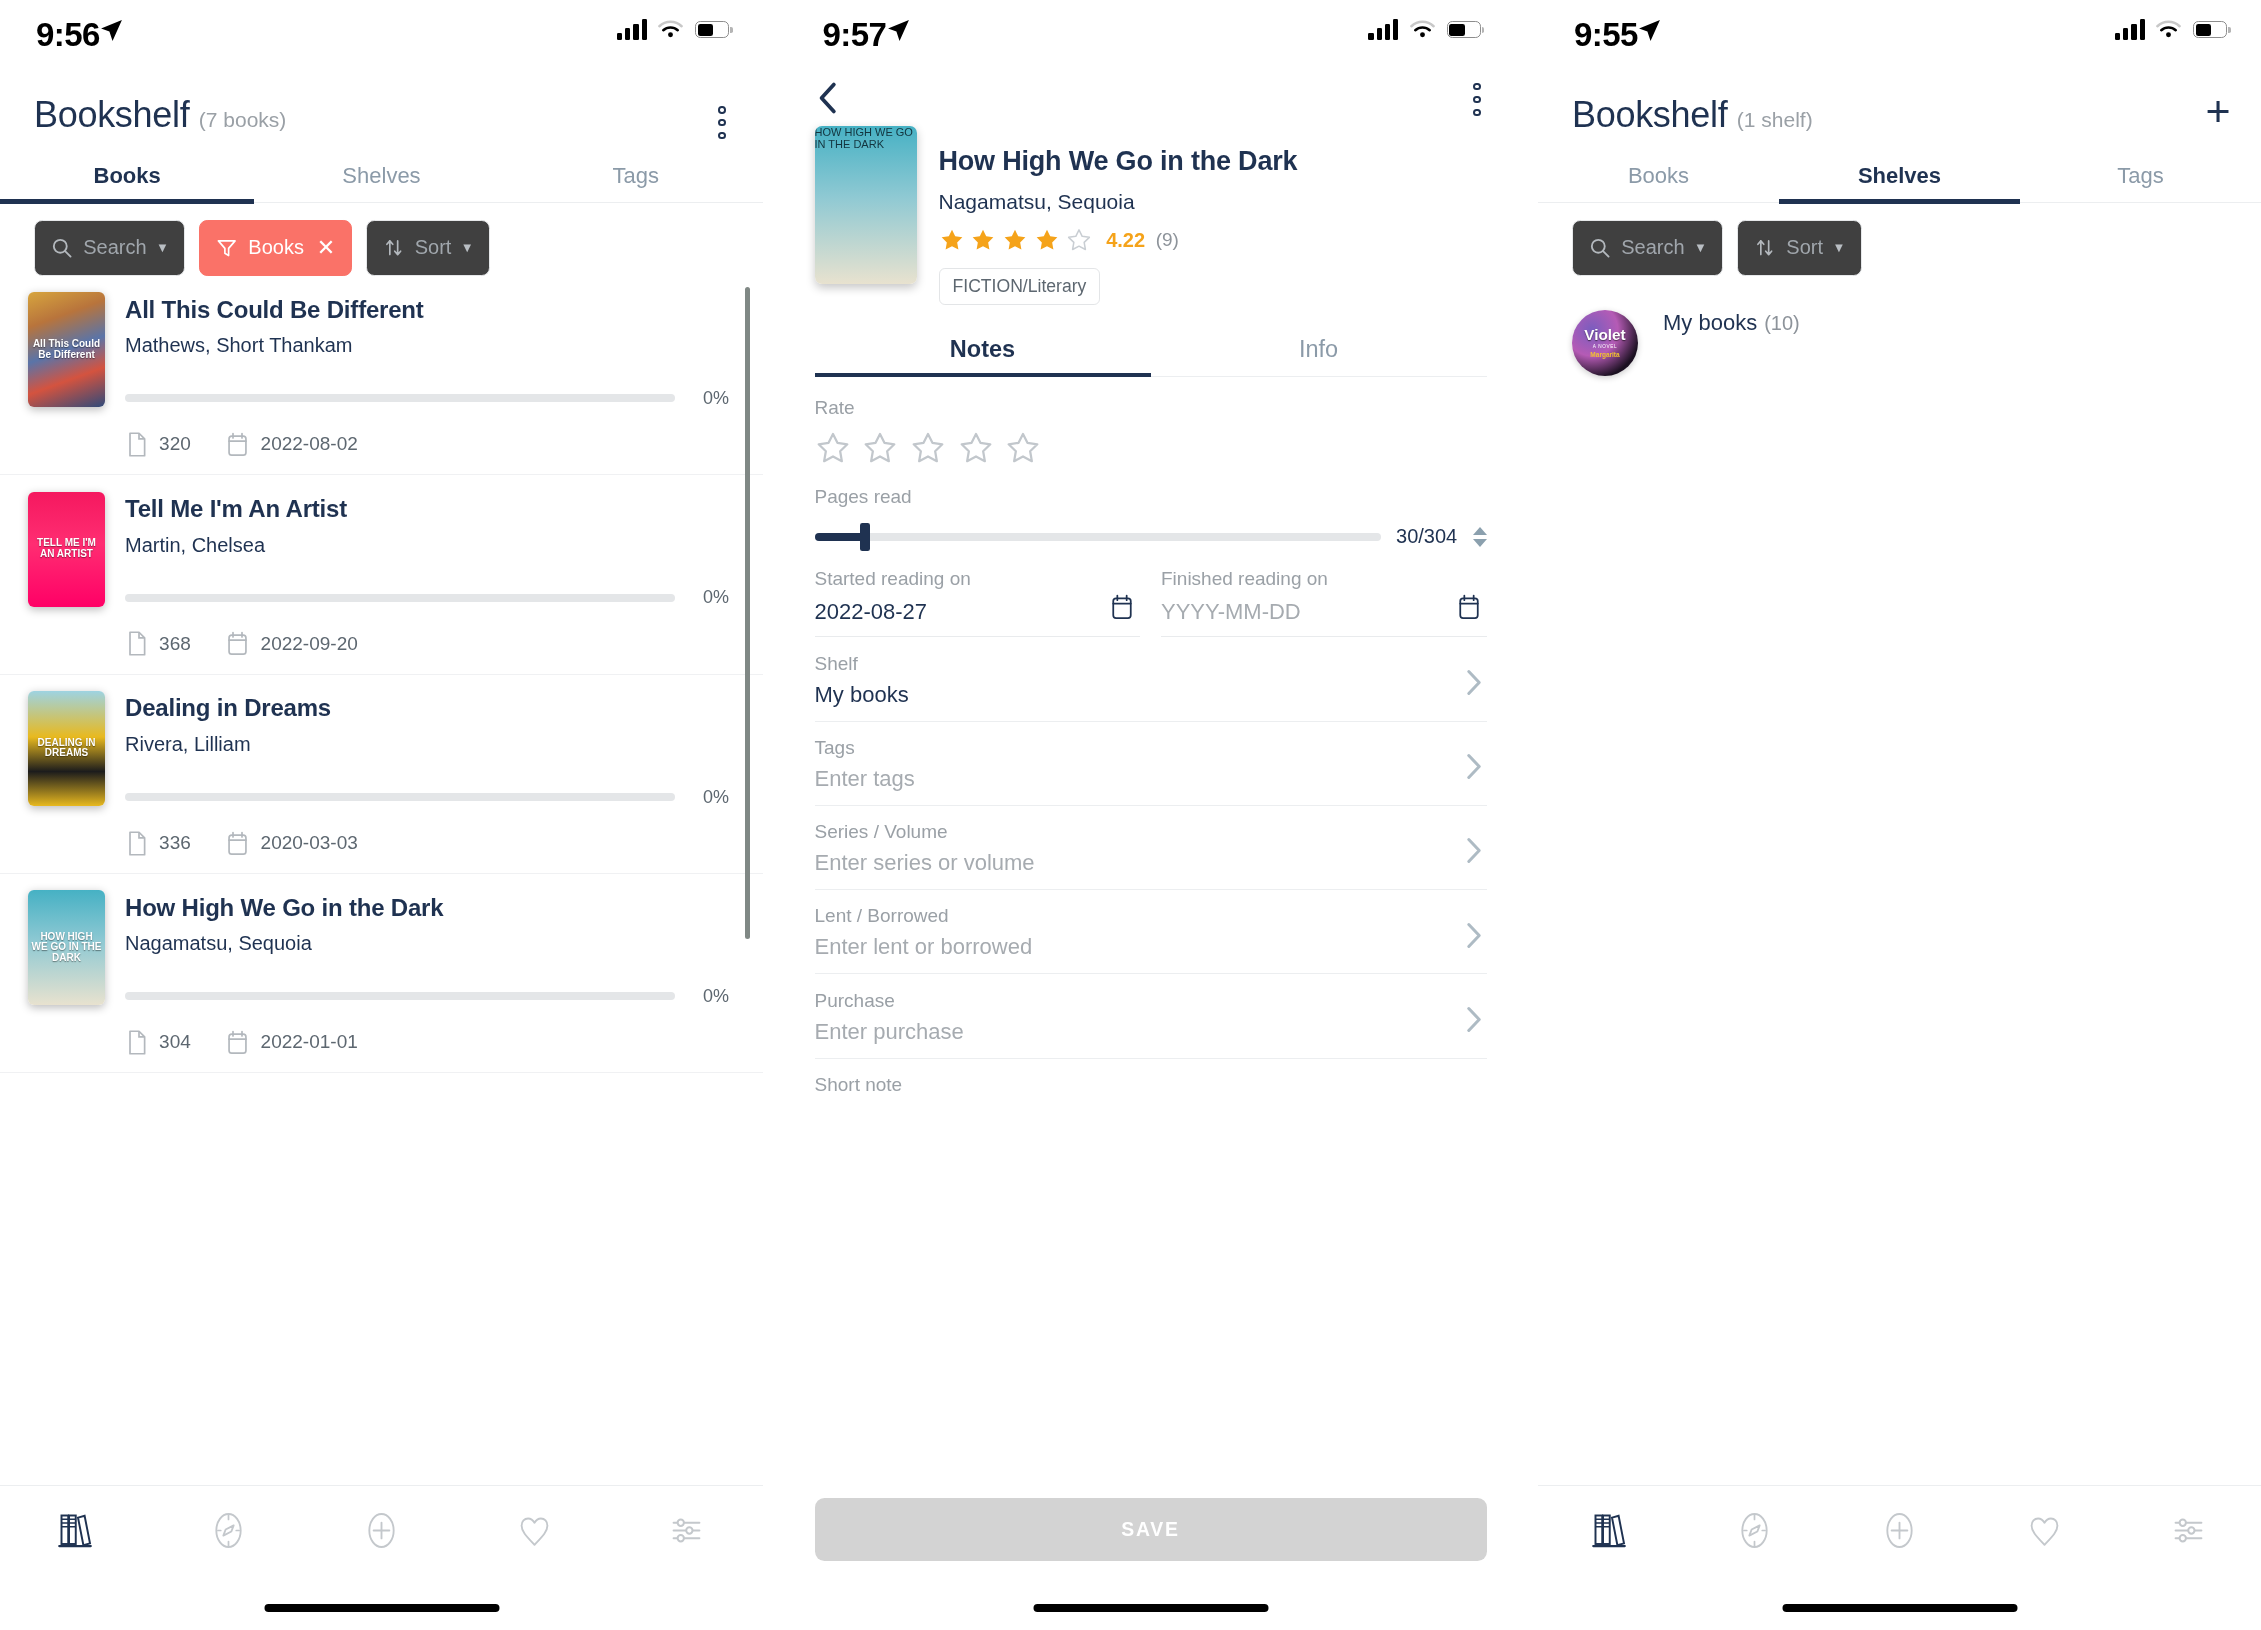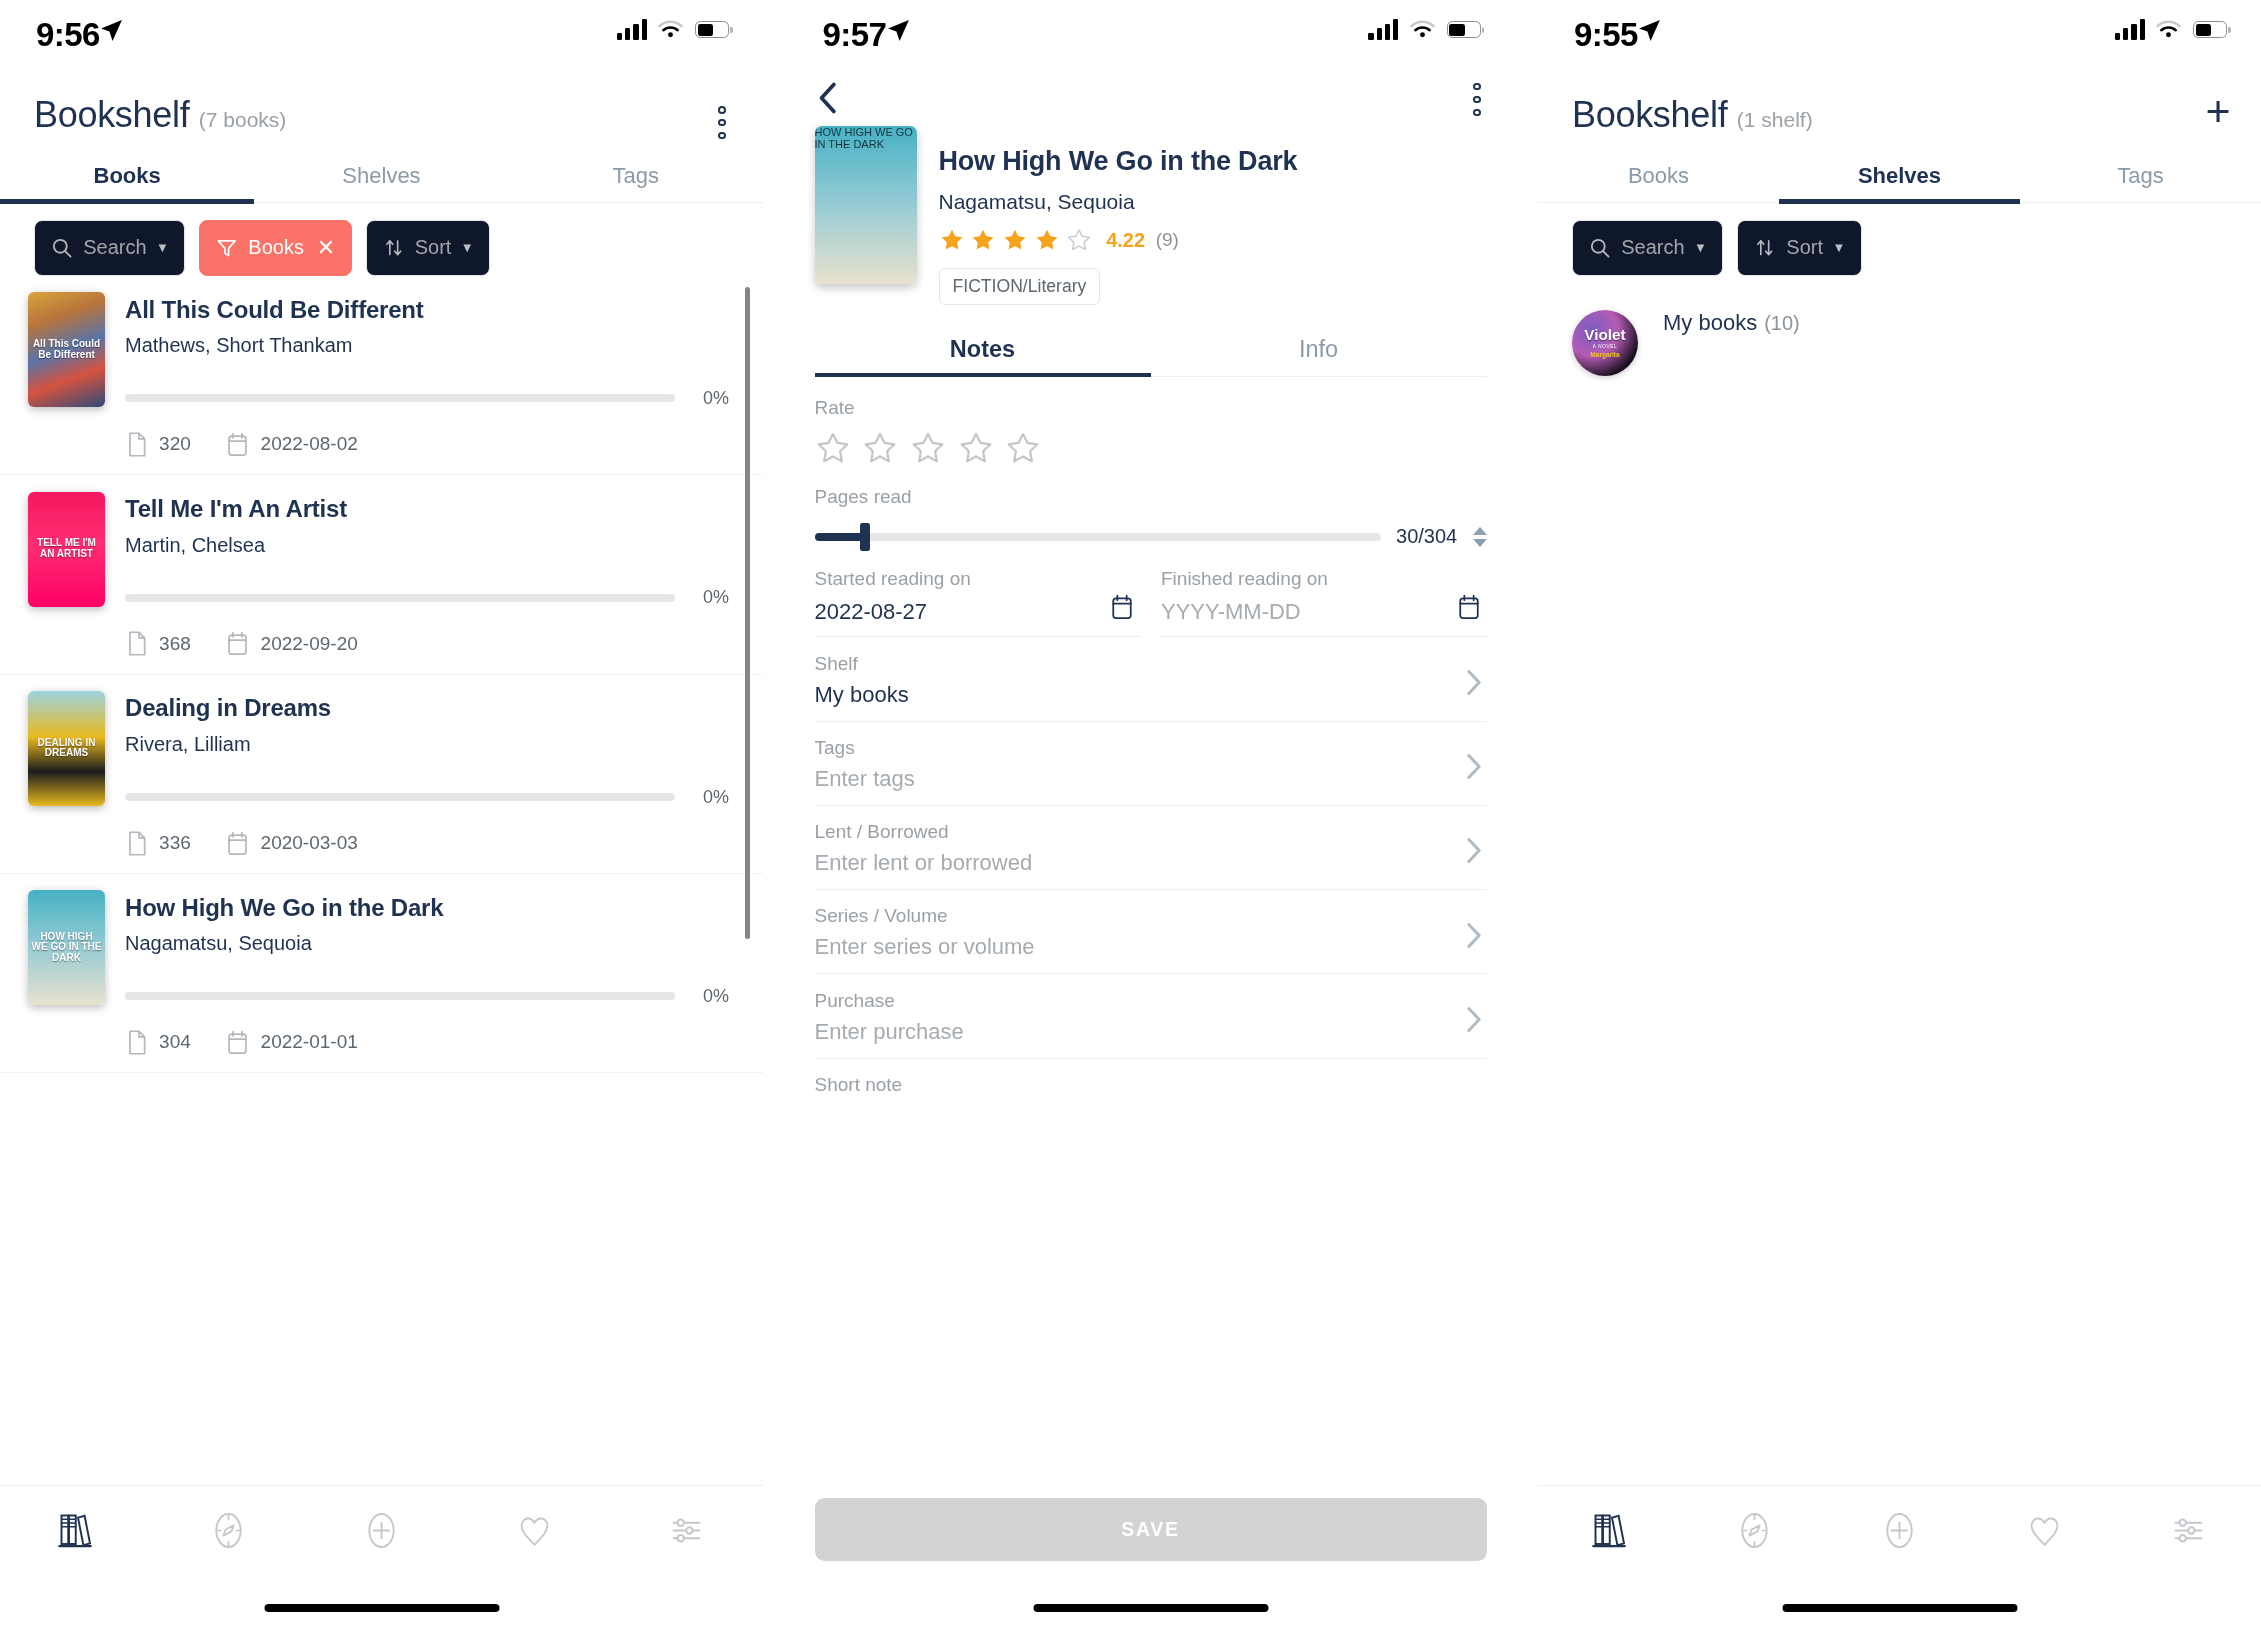--- a/index.html
+++ b/index.html
@@ -61,21 +61,21 @@
   .tab.active::after {
     content: ""; position: absolute; left: 0; right: 0; bottom: -1.2px;
     height: 4.1px; background: #1f3251;
   }
 
   
   .filterbar { display: flex; gap: 14px; padding: 16.4px 34px 0 34px; }
   .chip {
     height: 56px; border: 1.2px solid #e6e8ea; border-radius: 8.2px;
     display: flex; align-items: center; gap: 9.4px; padding: 0 15.3px;
-    font-size: 20px; color: #a0a6ac; background: #0f172a;
+    font-size: 20px; color: #a0a6ac; background: #404040;
   }
   .chip.primary { background: #fa7268; border-color: #fa7268; color: #fff; }
   .chip .caret { font-size: 13px; color: #b9bec3; }
   .chip.primary .xmark { font-size: 22px; color: #fff; font-weight: 400; margin-left: 3.5px; }
   .ico { width: 23.5px; height: 23.5px; display: inline-block; flex: none; }
 
   
   .booklist { position: relative; }
   .book-row {
     display: flex; gap: 20px; padding: 16.4px 34px 16.4px 28px;
@@ -564,32 +564,32 @@
         <div class="flabel">Tags</div>
         <div class="listval ph">Enter tags</div>
         <span class="chev">
           <svg width="20" height="29" viewBox="0 0 17 25">
               <path d="M4 3l9 9.5L4 22" stroke="#aebbc4" stroke-width="2.6" fill="none" stroke-linecap="round" stroke-linejoin="round"></path>
             </svg>
         </span>
       </div>
 
       <div class="listrow">
-        <div class="flabel">Lent / Borrowed</div>
-        <div class="listval ph">Enter lent or borrowed</div>
+        <div class="flabel">Series / Volume</div>
+        <div class="listval ph">Enter series or volume</div>
         <span class="chev">
           <svg width="20" height="29" viewBox="0 0 17 25">
               <path d="M4 3l9 9.5L4 22" stroke="#aebbc4" stroke-width="2.6" fill="none" stroke-linecap="round" stroke-linejoin="round"></path>
             </svg>
         </span>
       </div>
 
       <div class="listrow">
-        <div class="flabel">Series / Volume</div>
-        <div class="listval ph">Enter series or volume</div>
+        <div class="flabel">Lent / Borrowed</div>
+        <div class="listval ph">Enter lent or borrowed</div>
         <span class="chev">
           <svg width="20" height="29" viewBox="0 0 17 25">
               <path d="M4 3l9 9.5L4 22" stroke="#aebbc4" stroke-width="2.6" fill="none" stroke-linecap="round" stroke-linejoin="round"></path>
             </svg>
         </span>
       </div>
 
       <div class="listrow">
         <div class="flabel">Purchase</div>
         <div class="listval ph">Enter purchase</div>

